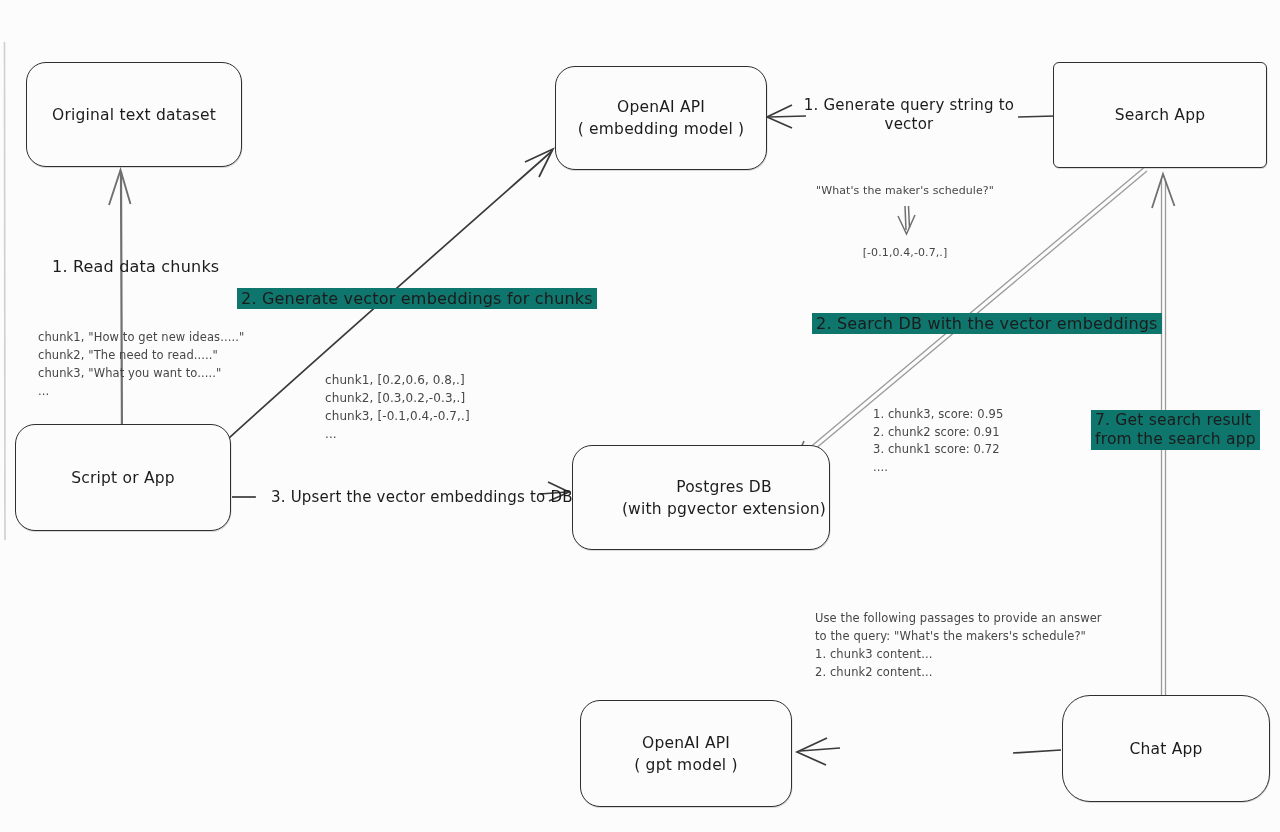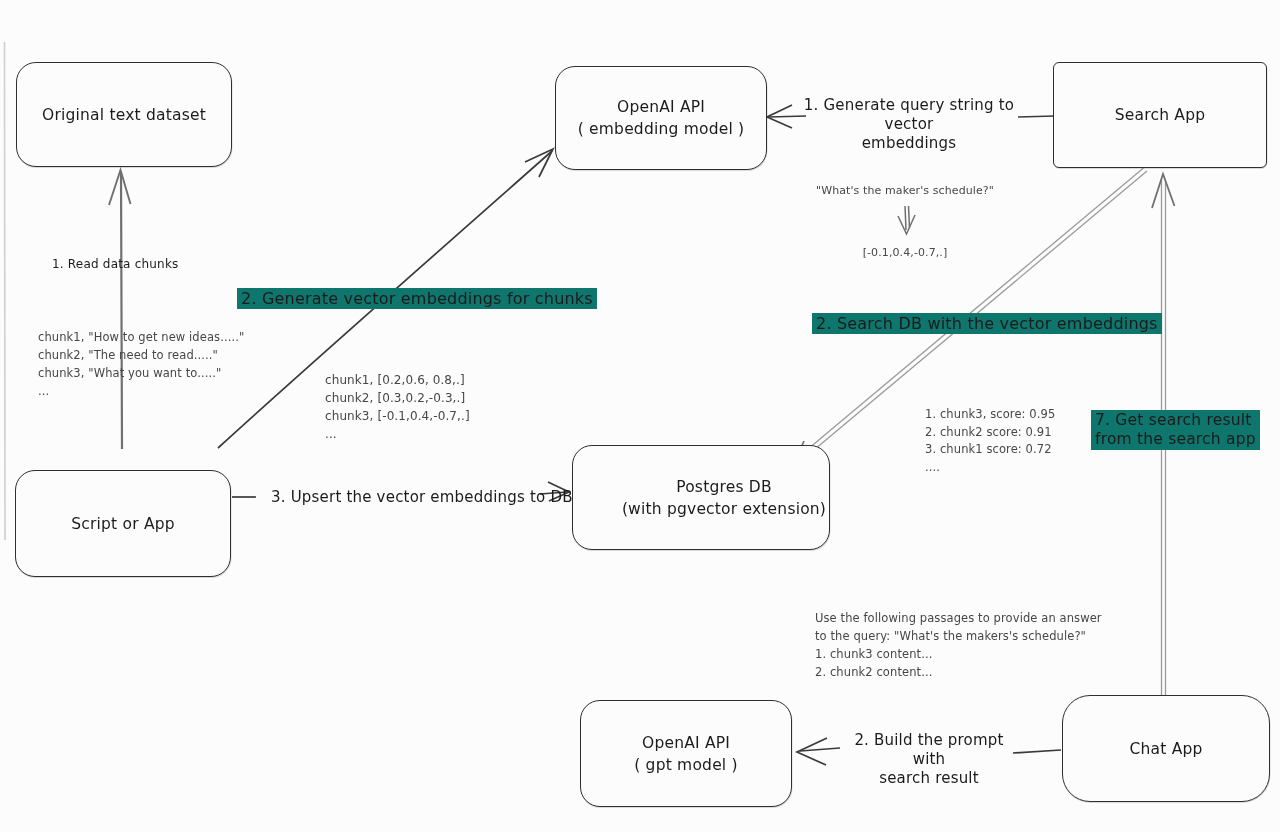--- a/index.html
+++ b/index.html
@@ -99,93 +99,88 @@
       <path d="M1152 208 L1163 174 L1174.5 206" stroke="#707070" stroke-width="1.8"></path>
     </g>
 
     <g stroke="#3a3a3a" fill="none" stroke-width="1.7">
       <path d="M800 751 L840 748"></path>
       <path d="M827 738 L797 752 L826 765"></path>
       <path d="M1013 753 L1061 750"></path>
     </g>
   </svg>
 
-  <div class="node" style="left:16px; top:62px; width:214px; height:103px;text-align:center;">
+  <div class="node" style="left:26px; top:62px; width:214px; height:103px;text-align:center;">
     <div>Original text dataset</div>
   </div>
 
   <div class="node" style="left:555px; top:66px; width:210px; height:102px;">
     <div>OpenAI API</div>
     <div>( embedding model )</div>
   </div>
 
   <div class="node" style="left:1053px; top:62px; width:212px; height:104px;border-radius:6px;">
     <div>Search App</div>
   </div>
 
-  <div class="node" style="left:15px; top:470px; width:214px; height:105px;">
+  <div class="node" style="left:15px; top:424px; width:214px; height:105px;">
     <div>Script or App</div>
   </div>
 
   <div class="node" style="left:572px; top:445px; width:210px; height:103px;padding-left:46px;">
     <div>Postgres DB</div>
     <div>(with pgvector extension)</div>
   </div>
 
   <div class="node" style="left:580px; top:700px; width:210px; height:105px;">
     <div>OpenAI API</div>
     <div>( gpt model )</div>
   </div>
 
   <div class="node" style="left:1062px; top:695px; width:206px; height:105px;border-radius:28px;">
     <div>Chat App</div>
   </div>
 
-  <div class="step" style="left:52px; top:257px; font-size:12px;">1. Read data chunks</div>
+  <div class="step" style="left:52px; top:257px; font-size:16px;">1. Read data chunks</div>
 
   <div class="step bg" style="left:237px; top:288px;">2. Generate vector embeddings for chunks</div>
 
   <div class="step" style="left:258px; top:488px; font-size:15px;margin-left:13px;">3. Upsert the vector embeddings  to DB</div>
 
   <div class="step two" style="left:793px; top:96px; width:232px; font-size:15px;">
     <div>1. Generate query string to vector</div>
-    <div>embeddings</div>
   </div>
 
   <div class="step bg" style="left:812px; top:313px;">2. Search DB with the vector embeddings</div>
 
   <div class="step two bg" style="left:1091px; top:410px; font-size:15.5px; text-align:left;">
     <div>7. Get search result</div>
     <div>from the search app</div>
   </div>
 
-  <div class="step two" style="left:843px; top:731px; width:172px; font-size:15px;">
-    <div>2. Build the prompt with</div>
-    <div>search result</div>
-  </div>
 
   <div class="ann" style="left:38px; top:328px;">
     <div>chunk1, "How to get new ideas....."</div>
     <div>chunk2, "The need to read....."</div>
     <div>chunk3, "What you want to....."</div>
     <div>...</div>
   </div>
 
   <div class="ann" style="left:325px; top:371px; font-size:12px;">
     <div>chunk1, [0.2,0.6, 0.8,.]</div>
     <div>chunk2, [0.3,0.2,-0.3,.]</div>
     <div>chunk3, [-0.1,0.4,-0.7,.]</div>
     <div>...</div>
   </div>
 
   <div class="ann center" style="left:805px; top:182px; width:200px; font-size:11px;">"What's the maker's schedule?"</div>
 
   <div class="ann center" style="left:855px; top:244px; width:100px; font-size:11px;">[-0.1,0.4,-0.7,.]</div>
 
-  <div class="ann" style="left:925px; top:406px; line-height:17.5px;">
+  <div class="ann" style="left:873px; top:406px; line-height:17.5px;">
     <div>1. chunk3, score: 0.95</div>
     <div>2. chunk2 score: 0.91</div>
     <div>3. chunk1 score: 0.72</div>
     <div>....</div>
   </div>
 
   <div class="ann" style="left:815px; top:609px;">
     <div>Use the following passages to provide an answer</div>
     <div>to the query: "What's the makers's schedule?"</div>
     <div>1. chunk3 content...</div>

